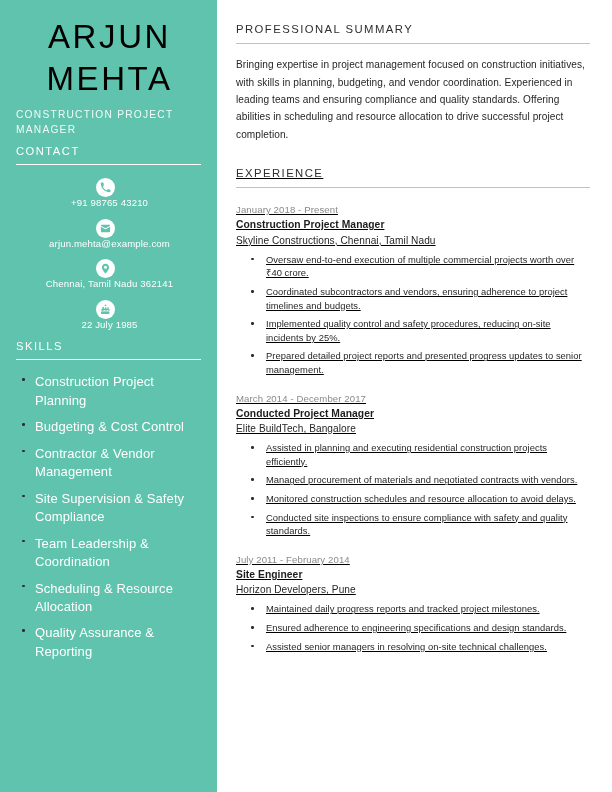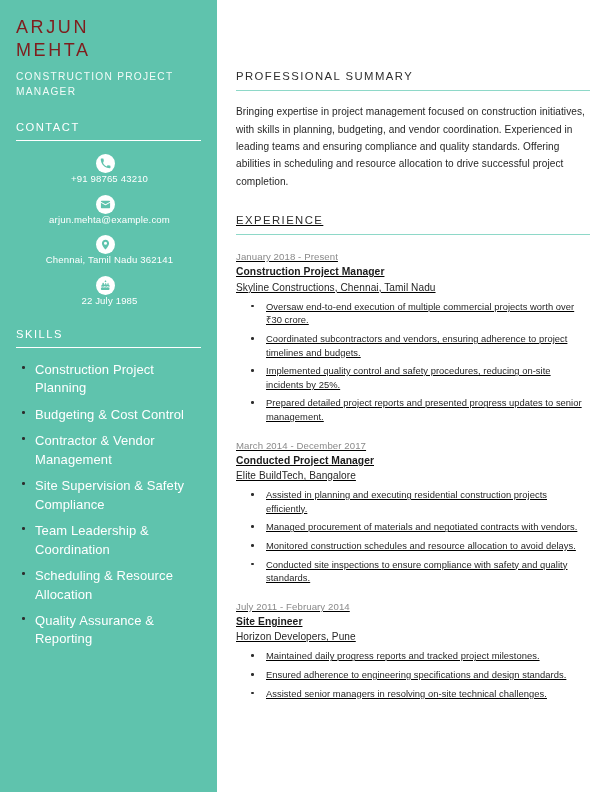--- a/index.html
+++ b/index.html
@@ -31,41 +31,42 @@
     background: #5fc3ad;
     padding: 16px 14px 0 16px;
     color: #ffffff;
   }
 
   .name-block {
     margin-bottom: 4px;
   }
 
   .name-line {
-    font-size: 18px;
+    font-size: 33px;
     font-weight: 300;
     letter-spacing: 2.6px;
     line-height: 1.28;
-    color: #7f1d1d;
+    color: #000000;
     white-space: nowrap;
+    text-align: center;
   }
 
   .job-subtitle {
     margin-top: 8px;
     font-size: 10.2px;
     font-weight: 400;
     letter-spacing: 1.25px;
     line-height: 1.42;
     color: #f2fbf8;
     text-transform: uppercase;
     max-width: 180px;
   }
 
   .side-section {
-    margin-top: 22px;
+    margin-top: 8px;
   }
 
   .side-heading {
     font-size: 11.2px;
     font-weight: 400;
     letter-spacing: 1.5px;
     color: #ffffff;
     text-transform: uppercase;
   }
 
@@ -137,21 +138,20 @@
     height: 2.6px;
     border-radius: 50%;
     background: #2d2d2d;
   }
 
   
   .main {
     flex: 1 1 auto;
     padding: 23px 22px 0 19px;
     background: #ffffff;
-    margin-top: 47px;
   }
 
   .main-section { margin-bottom: 2px; }
 
   .main-heading {
     font-size: 11.3px;
     font-weight: 400;
     letter-spacing: 1.45px;
     color: #2f2f2f;
     text-transform: uppercase;
@@ -312,21 +312,21 @@
 
     <section class="main-section exp-gap">
       <h2 class="main-heading">EXPERIENCE</h2>
       <div class="main-rule"></div>
 
       <div class="job">
         <div class="job-dates">January 2018 - Present</div>
         <div class="job-role">Construction Project Manager</div>
         <div class="job-company">Skyline Constructions, Chennai, Tamil Nadu</div>
         <ul class="job-bullets">
-          <li>Oversaw end-to-end execution of multiple commercial projects worth over ₹30 crore.</li>
+          <li>Oversaw end-to-end execution of multiple commercial projects worth over ₹40 crore.</li>
           <li>Coordinated subcontractors and vendors, ensuring adherence to project timelines and budgets.</li>
           <li>Implemented quality control and safety procedures, reducing on-site incidents by 25%.</li>
           <li>Prepared detailed project reports and presented progress updates to senior management.</li>
         </ul>
       </div>
 
       <div class="job">
         <div class="job-dates">March 2014 - December 2017</div>
         <div class="job-role">Conducted Project Manager</div>
         <div class="job-company">Elite BuildTech, Bangalore</div>

